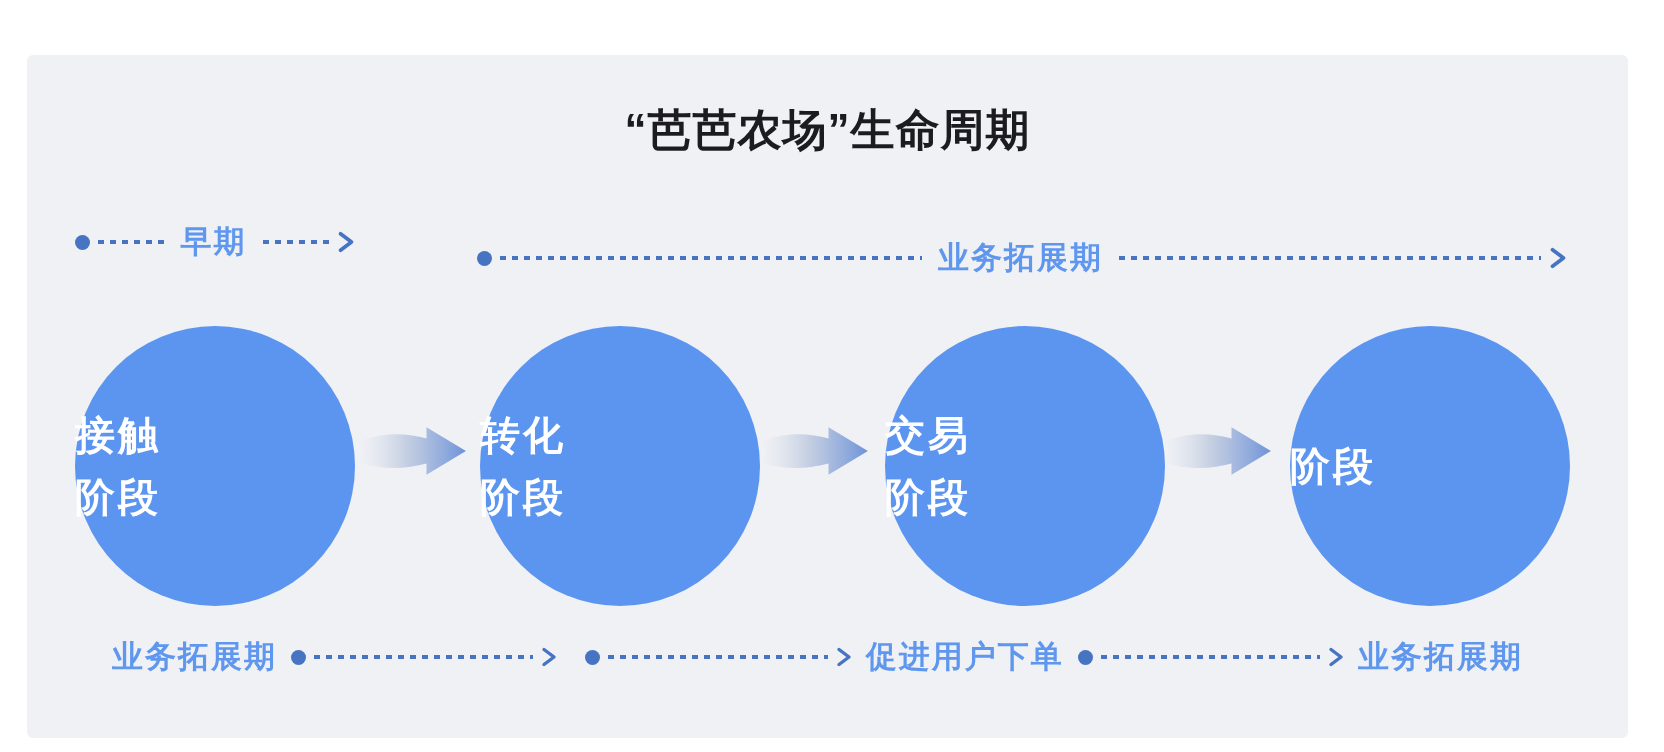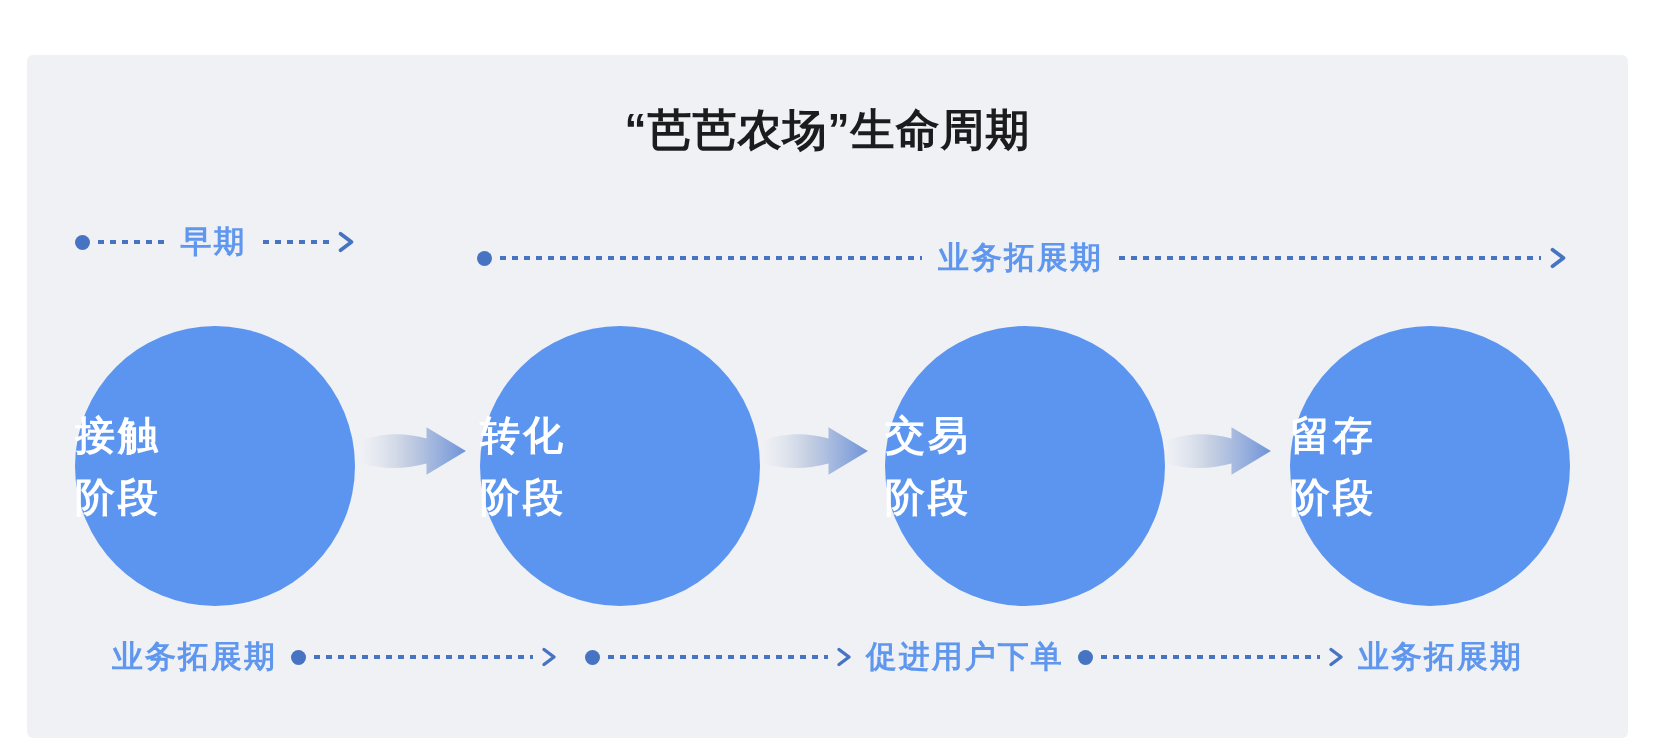--- a/index.html
+++ b/index.html
@@ -93,21 +93,20 @@
       </div>
     </div>
     <div class="circle c3">
       <div class="circle-text">
         <div>交易</div>
         <div>阶段</div>
       </div>
     </div>
     <div class="circle c4">
       <div class="circle-text">
-        <div>留存</div>
         <div>阶段</div>
       </div>
     </div>
 
     <svg class="flow-arrow fa1" viewBox="0 0 106 50">
       <defs>
         <linearGradient id="arrowGrad" x1="0" y1="0" x2="1" y2="0">
           <stop offset="0" stop-color="#D7DCE7" stop-opacity="0"></stop>
           <stop offset="0.45" stop-color="#BCC8DE" stop-opacity="0.85"></stop>
           <stop offset="1" stop-color="#6E93D9"></stop>

